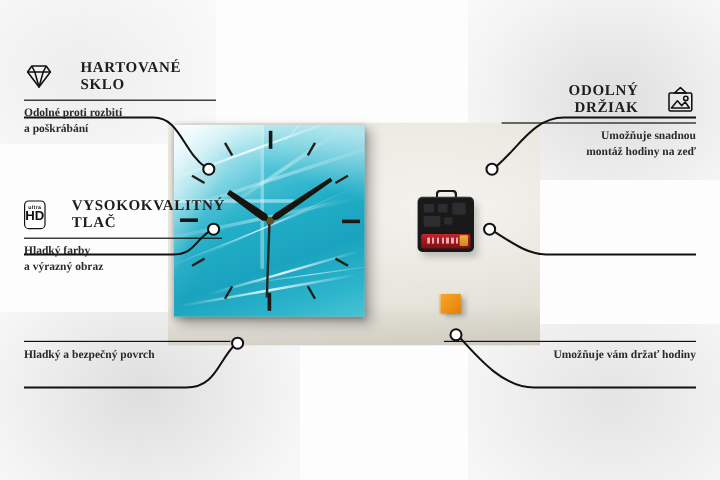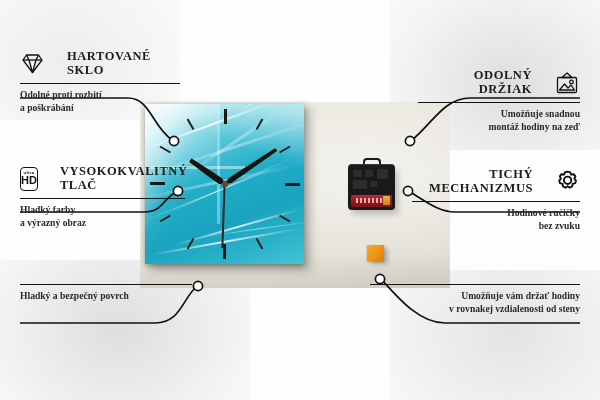--- a/index.html
+++ b/index.html
@@ -290,37 +290,19 @@
           <path d="M5.5,19 L10.5,13 L14,17 L17,14 L20.5,19 Z"></path>
           <circle cx="17.5" cy="11" r="1.8"></circle>
         </g>
       </svg>
     </div>
     <div class="rule"></div>
     <div class="desc">Umožňuje snadnou</div>
     <div class="desc">montáž hodiny na zeď</div>
   </div>
 
-  <div class="lbl right" style="right:20px; top:168px; width:168px;">
-    <div class="lbl-head">
-      <div>
-        <div class="tx">TICHÝ</div>
-        <div class="tx">MECHANIZMUS</div>
-      </div>
-      <svg class="ic" width="25" height="25" viewBox="0 0 25 25">
-        <g fill="none" stroke="#111" stroke-width="1.9" stroke-linejoin="round">
-          <path d="M12.5,2.6 L15.1,3.1 L16.2,5.6 L18.8,5.2 L20.4,7.3 L19.3,9.7 L21,11.7 L20.2,14.2 L17.7,14.9 L17.1,17.5 L14.8,18.7 L12.6,17.3 L10.4,18.7 L8.1,17.5 L7.5,14.9 L5,14.2 L4.2,11.7 L5.9,9.7 L4.8,7.3 L6.4,5.2 L9,5.6 L10.1,3.1 Z"></path>
-          <circle cx="12.6" cy="11.3" r="3.7"></circle>
-        </g>
-      </svg>
-    </div>
-    <div class="rule"></div>
-    <div class="desc">Hodinové ručičky</div>
-    <div class="desc">bez zvuku</div>
-  </div>
 
   <div class="lbl right" style="right:20px; top:278px; width:210px;">
     <div class="rule"></div>
     <div class="desc">Umožňuje vám držať hodiny</div>
-    <div class="desc">v rovnakej vzdialenosti od steny</div>
   </div>
 
 </div>
 
 </body></html>

